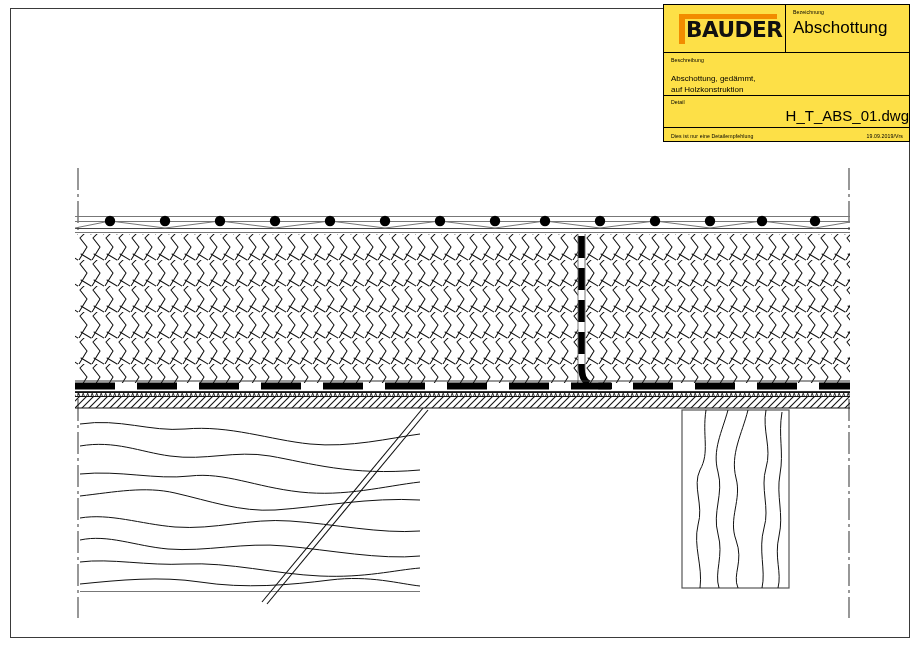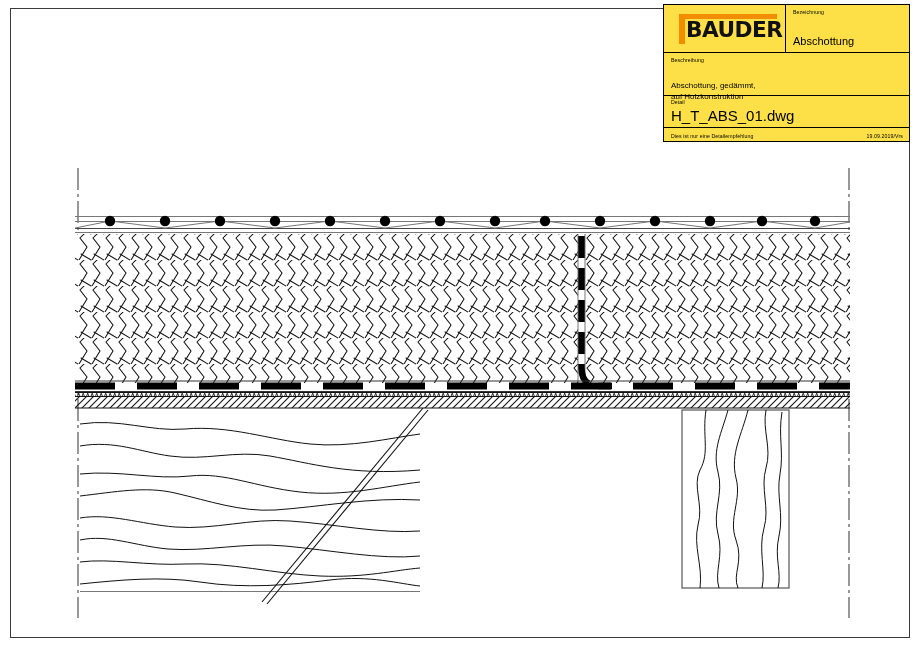--- a/index.html
+++ b/index.html
@@ -99,39 +99,40 @@
     padding: 4px 0 0 7px;
     box-sizing: border-box;
   }
   .tb-label {
     font-size: 5.2px;
     color: #000;
     line-height: 7px;
     letter-spacing: 0.1px;
   }
   #tb-title-value {
-    font-size: 11px;
+    font-size: 17px;
     color: #000;
     line-height: 20px;
-    margin-top: 15px;
+    margin-top: 2px;
   }
   #tb-desc-cell { padding: 4px 0 0 7px; box-sizing: border-box; height: 100%; }
   #tb-desc-value {
     font-size: 8px;
     color: #000;
     line-height: 11px;
-    margin-top: 16px;
+    margin-top: 9px;
     white-space: pre-line;
   }
   #tb-detail-cell { padding: 3px 0 0 7px; box-sizing: border-box; height: 100%; }
   #tb-detail-value {
     font-size: 15px;
     color: #000;
     line-height: 19px;
     margin-top: 0px;
+    text-align: right;
   }
   #tb-foot-cell {
     height: 100%;
     padding: 0 6px 0 7px;
     box-sizing: border-box;
     display: flex;
     align-items: center;
     justify-content: space-between;
   }
   .tb-foot-text {

